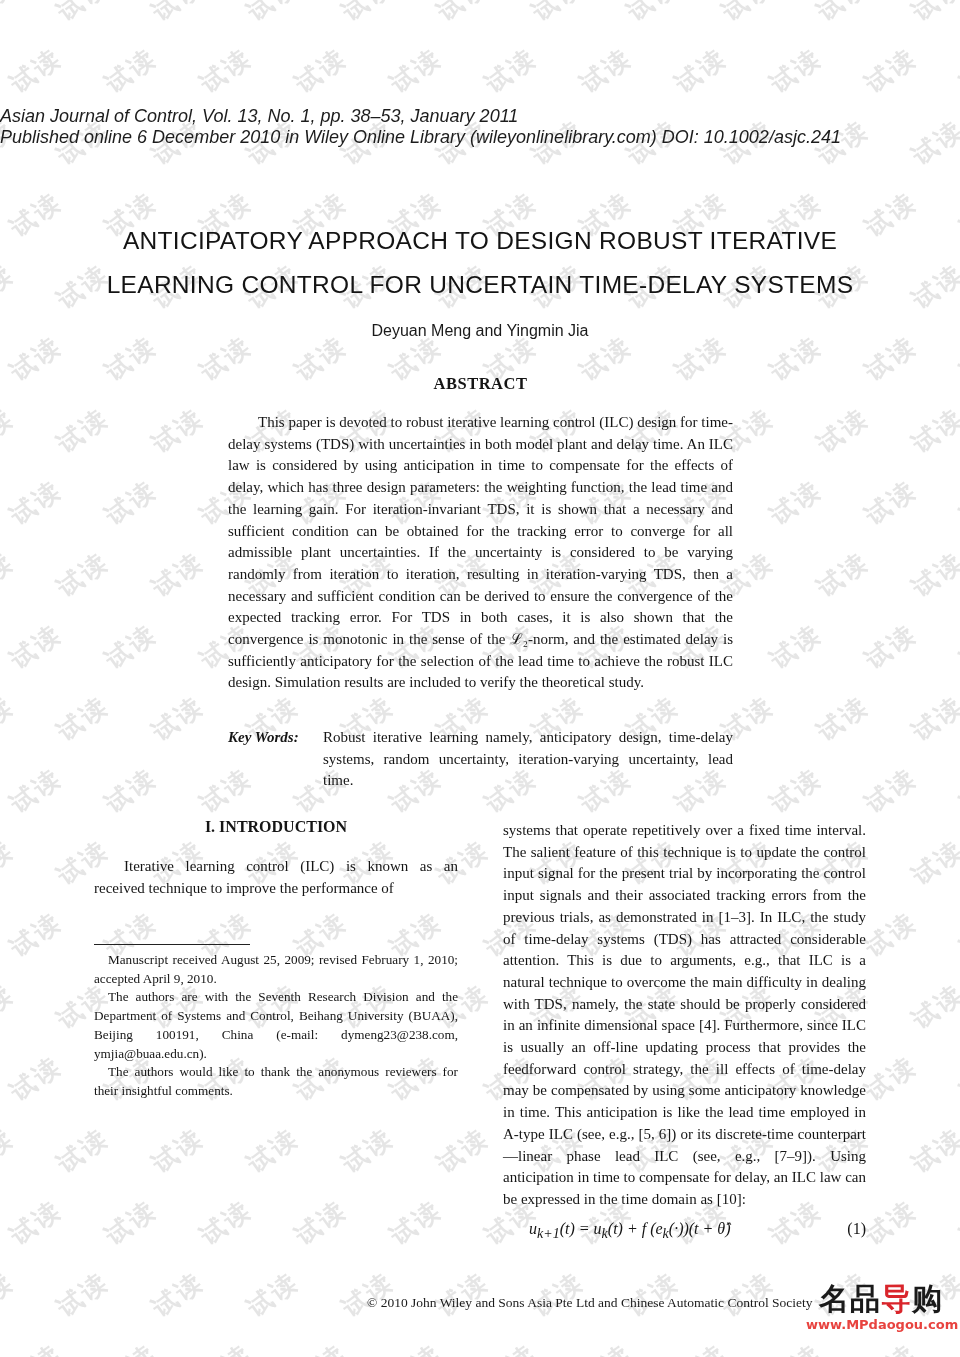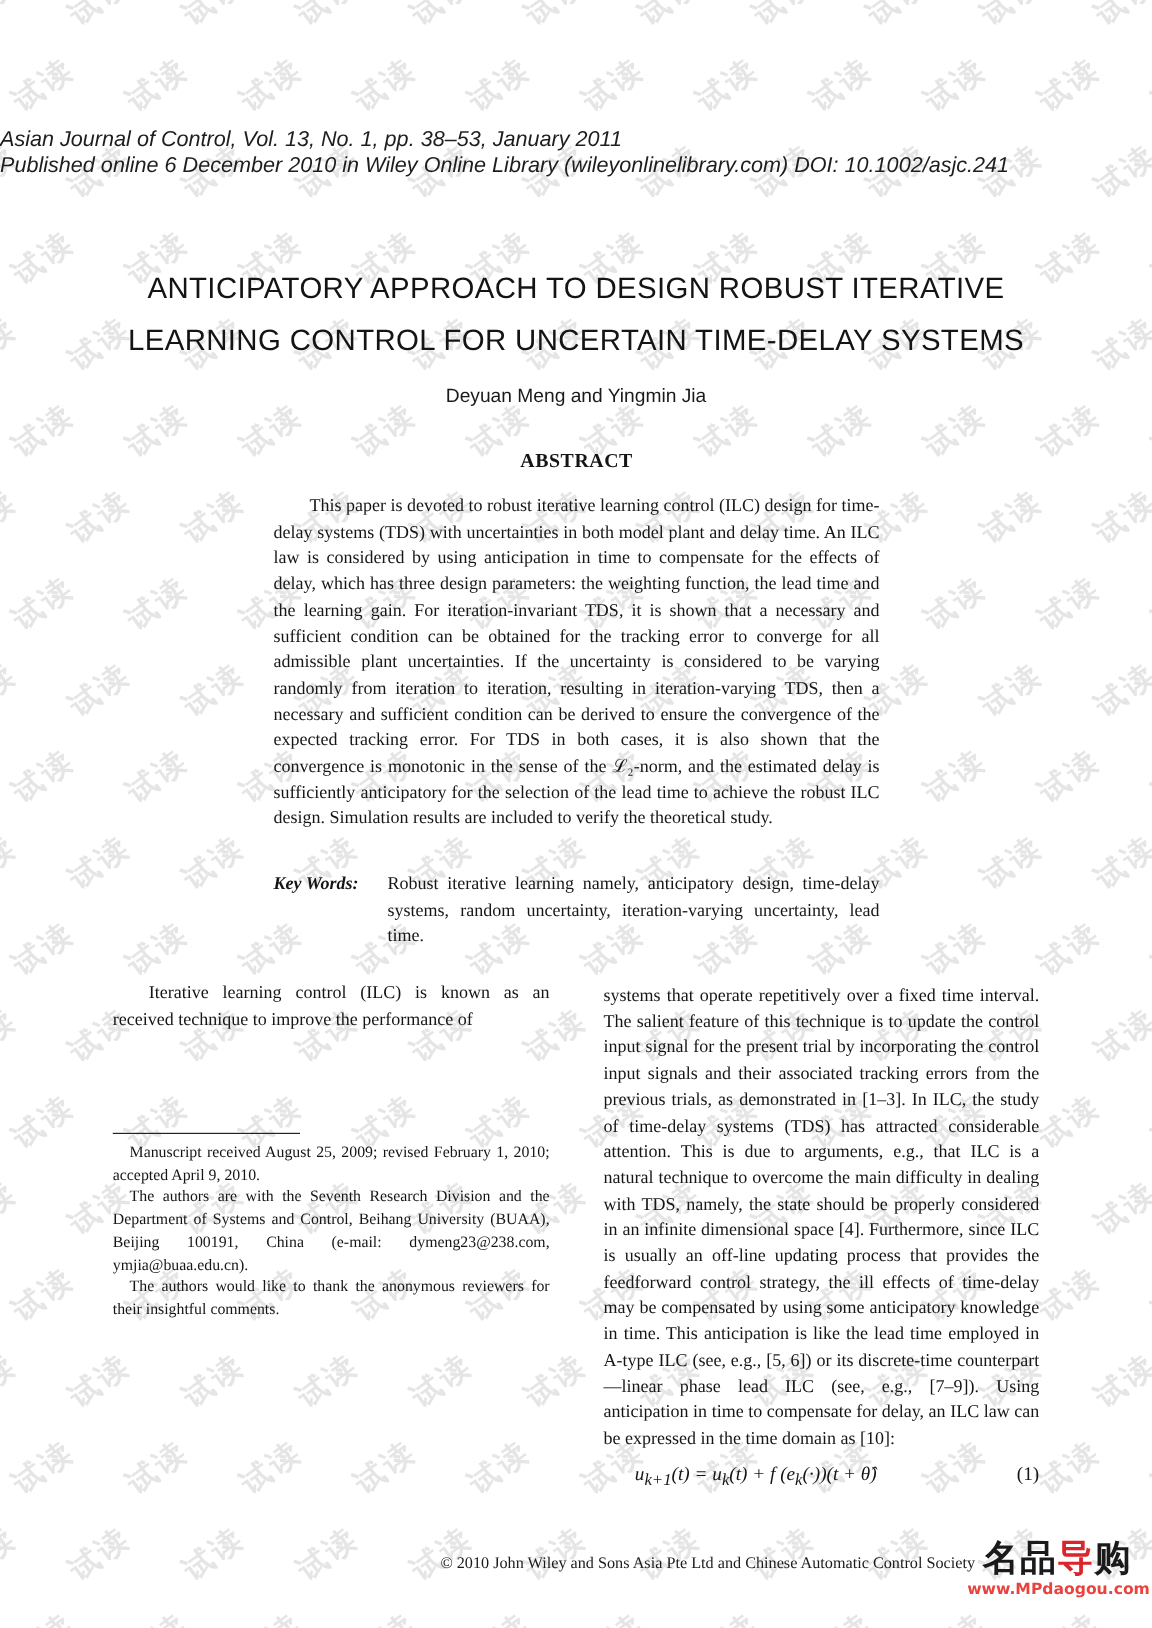--- a/index.html
+++ b/index.html
@@ -323,20 +323,21 @@
     <h2 class="abs-h">ABSTRACT</h2>
     <p class="abs-b">This paper is devoted to robust iterative learning control (ILC) design for time-delay systems (TDS) with uncertainties in both model plant and delay time. An ILC law is considered by using anticipation in time to compensate for the effects of delay, which has three design parameters: the weighting function, the lead time and the learning gain. For iteration-invariant TDS, it is shown that a necessary and sufficient condition can be obtained for the tracking error to converge for all admissible plant uncertainties. If the uncertainty is considered to be varying randomly from iteration to iteration, resulting in iteration-varying TDS, then a necessary and sufficient condition can be derived to ensure the convergence of the expected tracking error. For TDS in both cases, it is also shown that the convergence is monotonic in the sense of the ℒ₂-norm, and the estimated delay is sufficiently anticipatory for the selection of the lead time to achieve the robust ILC design. Simulation results are included to verify the theoretical study.</p>
   </section>
 
   <div class="layer kw">
     <span class="kw-l">Key Words:</span>
     <p class="kw-b">Robust iterative learning namely, anticipatory design, time-delay systems, random uncertainty, iteration-varying uncertainty, lead time.</p>
   </div>
 
   <div class="col col-left">
+    <h3 class="sec-h">I. INTRODUCTION</h3>
     <p class="body-p indent">Iterative learning control (ILC) is known as an received technique to improve the performance of</p>
   </div>
 
   <div class="layer fn-rule"></div>
 
   <div class="layer fn">
     <p>Manuscript received August 25, 2009; revised February 1, 2010; accepted April 9, 2010.</p>
     <p>The authors are with the Seventh Research Division and the Department of Systems and Control, Beihang University (BUAA), Beijing 100191, China (e-mail: dymeng23@238.com, ymjia@buaa.edu.cn).</p>
     <p>The authors would like to thank the anonymous reviewers for their insightful comments.</p>
   </div>

